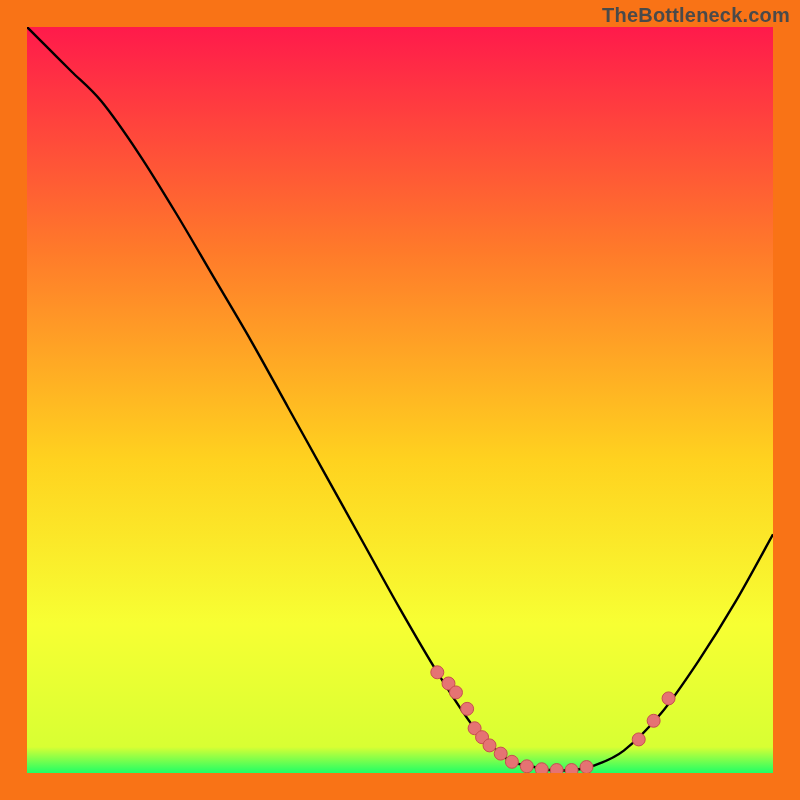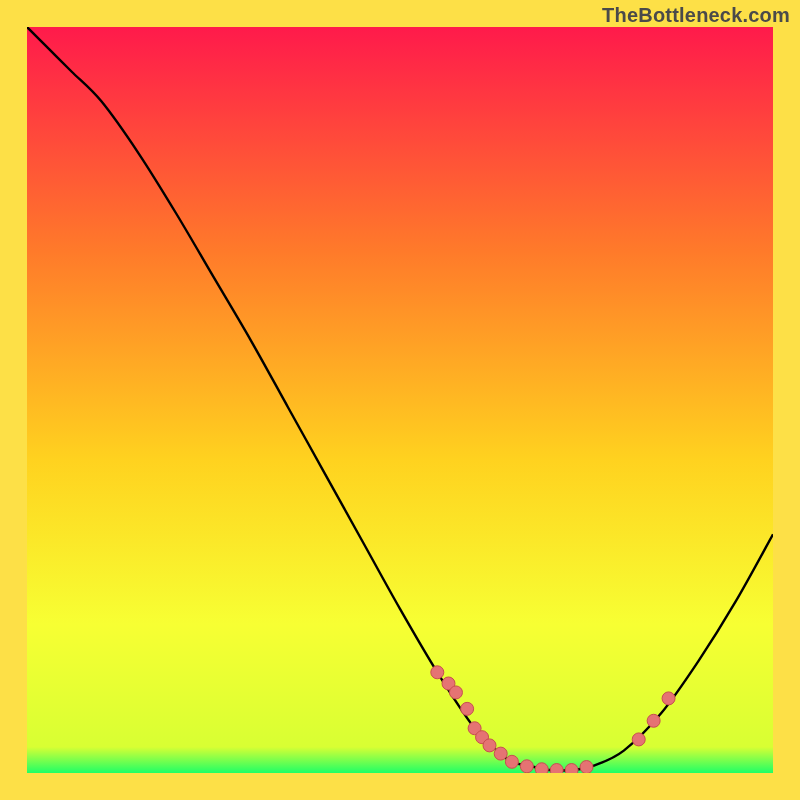--- a/index.html
+++ b/index.html
@@ -7,21 +7,21 @@
     padding: 0;
     width: 800px;
     height: 800px;
     background: #000;
     font-family: -apple-system, BlinkMacSystemFont, "Segoe UI", Arial, sans-serif;
   }
   .outer {
     position: relative;
     width: 800px;
     height: 800px;
-    background: #fde047;
+    background: #f97316;
   }
   .watermark {
     position: absolute;
     top: 4px;
     right: 10px;
     color: #4a4a4a;
     font-size: 20px;
     font-weight: 600;
     letter-spacing: 0.2px;
     user-select: none;

